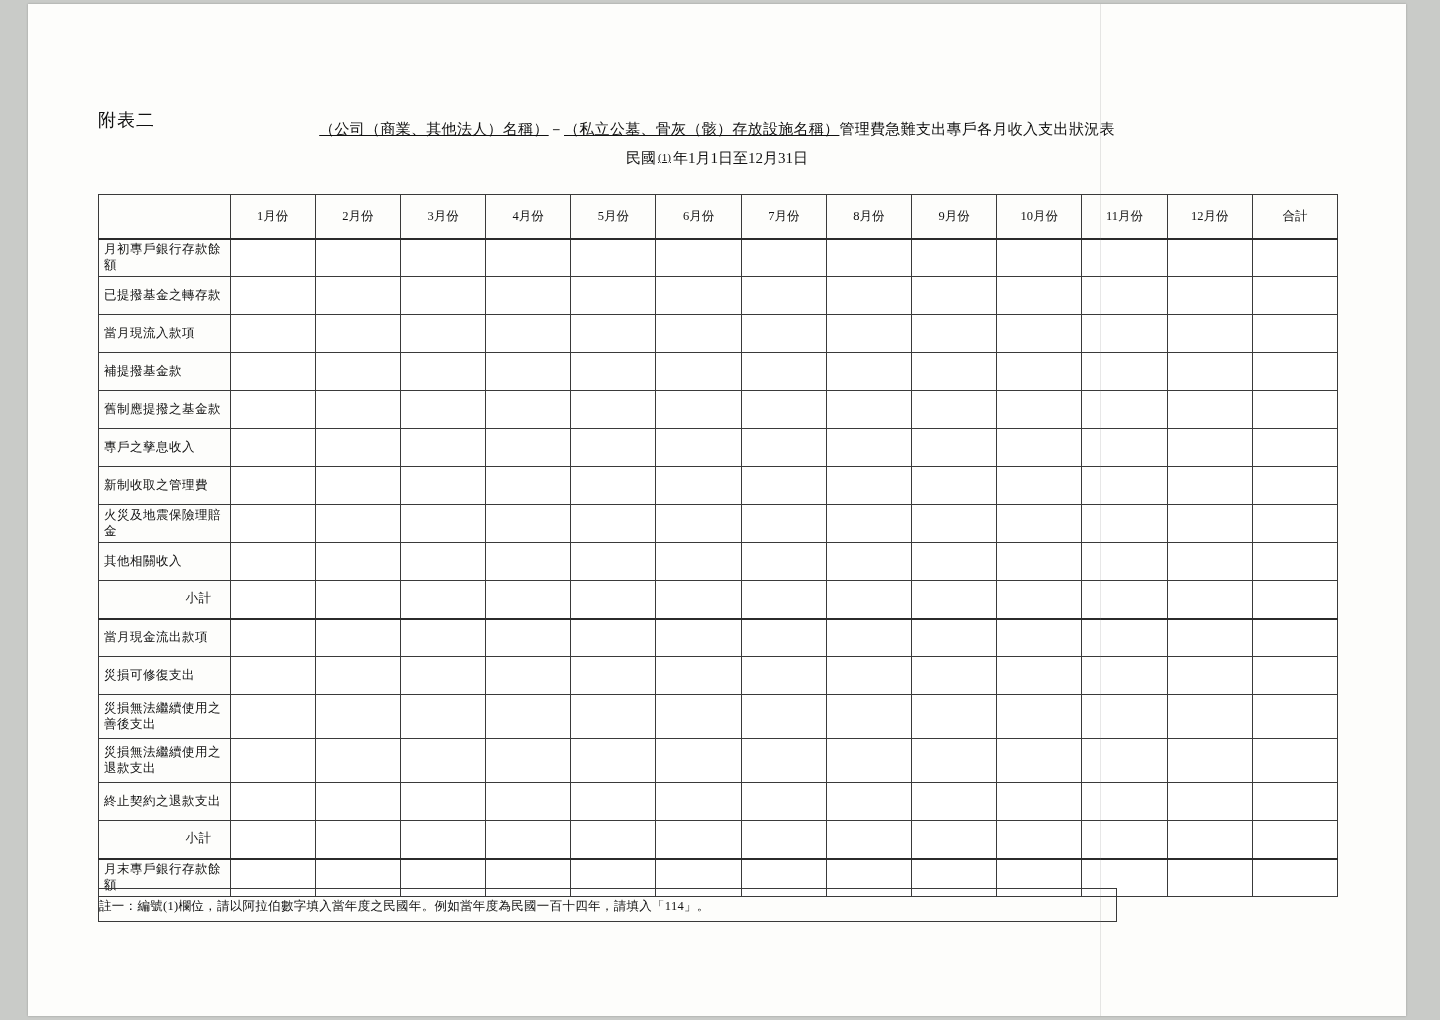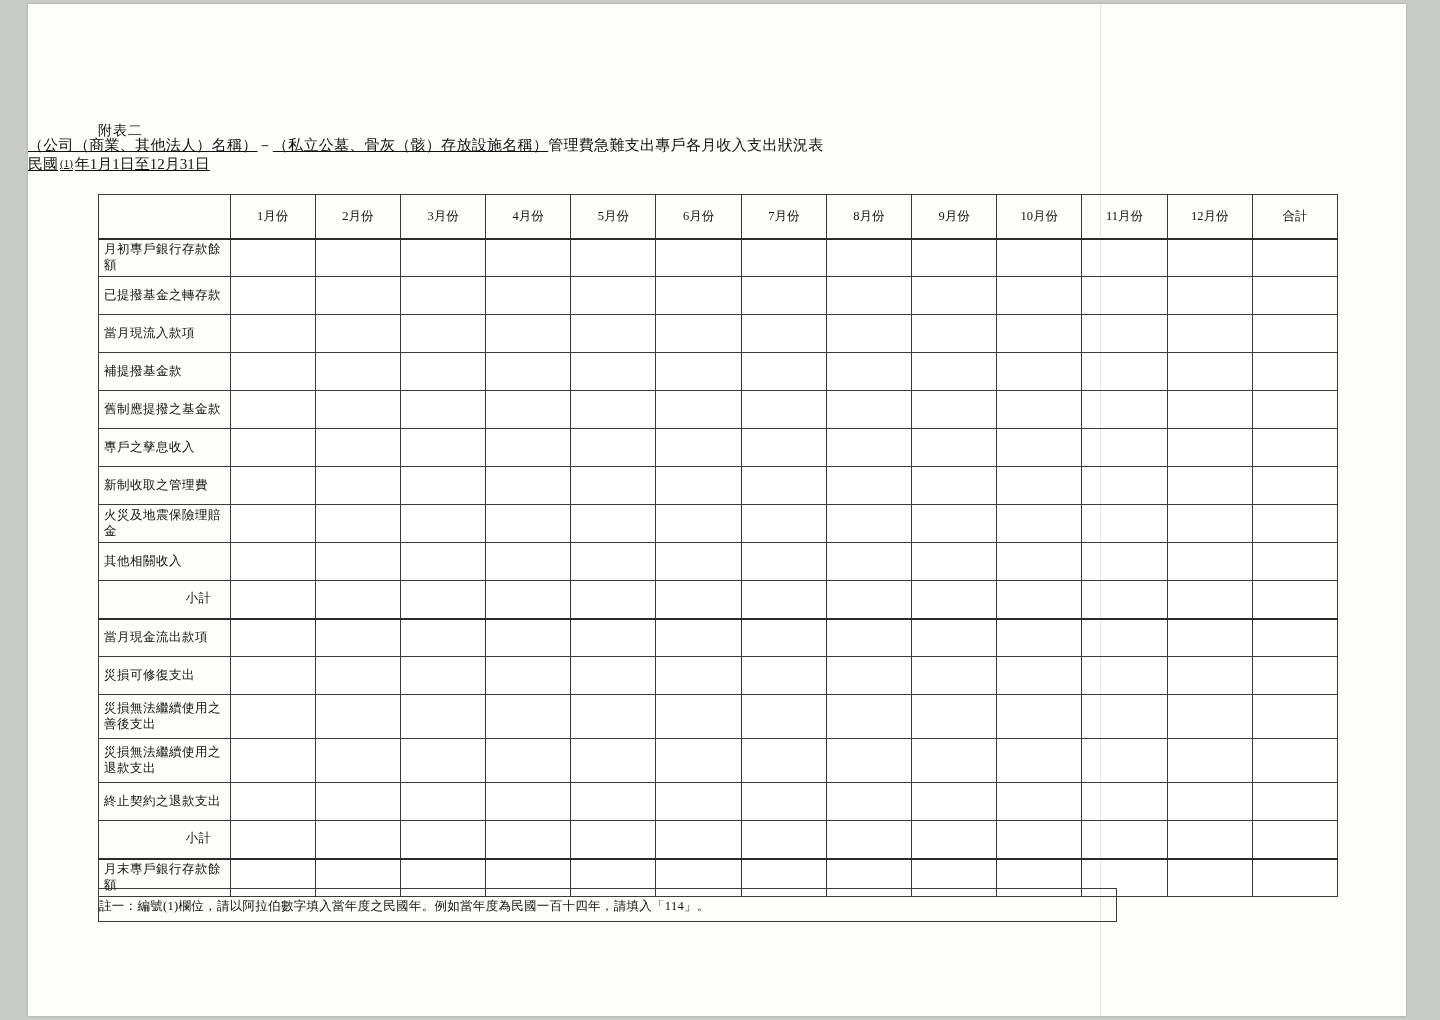--- a/index.html
+++ b/index.html
@@ -30,44 +30,44 @@
     top: 0;
     width: 1px;
     height: 100%;
     background: rgba(120,120,120,0.18);
     pointer-events: none;
   }
   .doc-label {
     position: absolute;
     left: 70px;
     top: 104px;
-    font-size: 14px;
+    font-size: 18px;
     letter-spacing: 1px;
     color: #111;
-    margin-top: 14px;
   }
   .title-wrap {
     position: absolute;
     left: 0;
-    top: 132px;
+    top: 116px;
     width: 100%;
+    text-align: center;
   }
   .title-line {
     font-size: 15px;
     color: #111;
     letter-spacing: 0.3px;
     white-space: nowrap;
   }
   .title-line .u {
     text-decoration: underline;
   }
   .subtitle {
+    margin-top: 10px;
     font-size: 15px;
     color: #111;
-    text-decoration: underline;
   }
   .subtitle .u {
     text-decoration: underline;
     padding: 0 2px;
   }
   .sup {
     font-size: 11px;
     vertical-align: 2px;
   }
   table.main {

